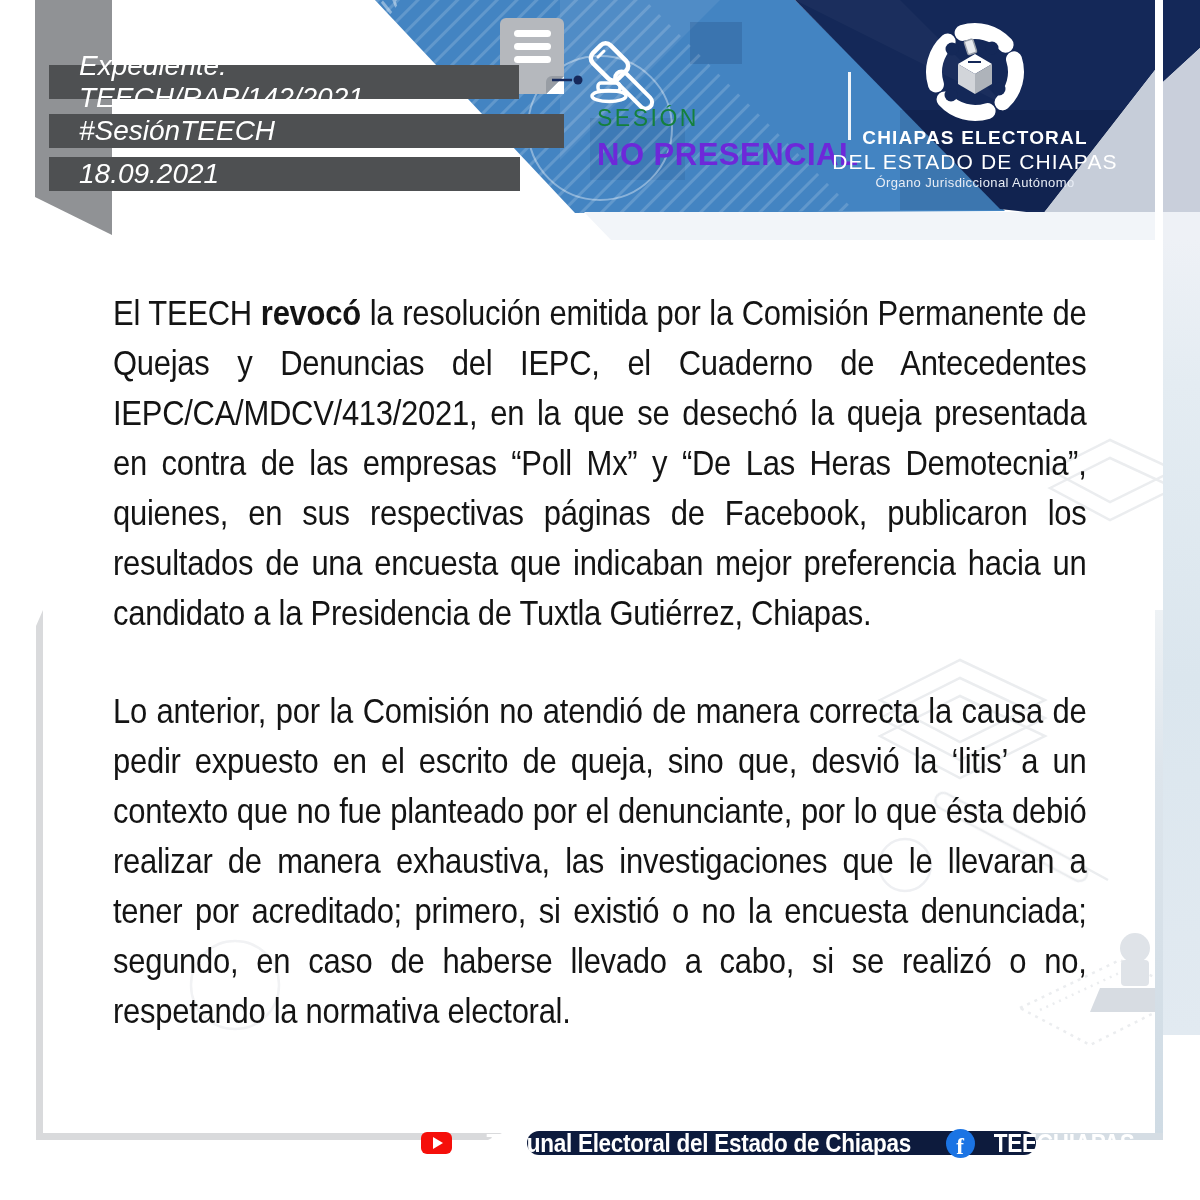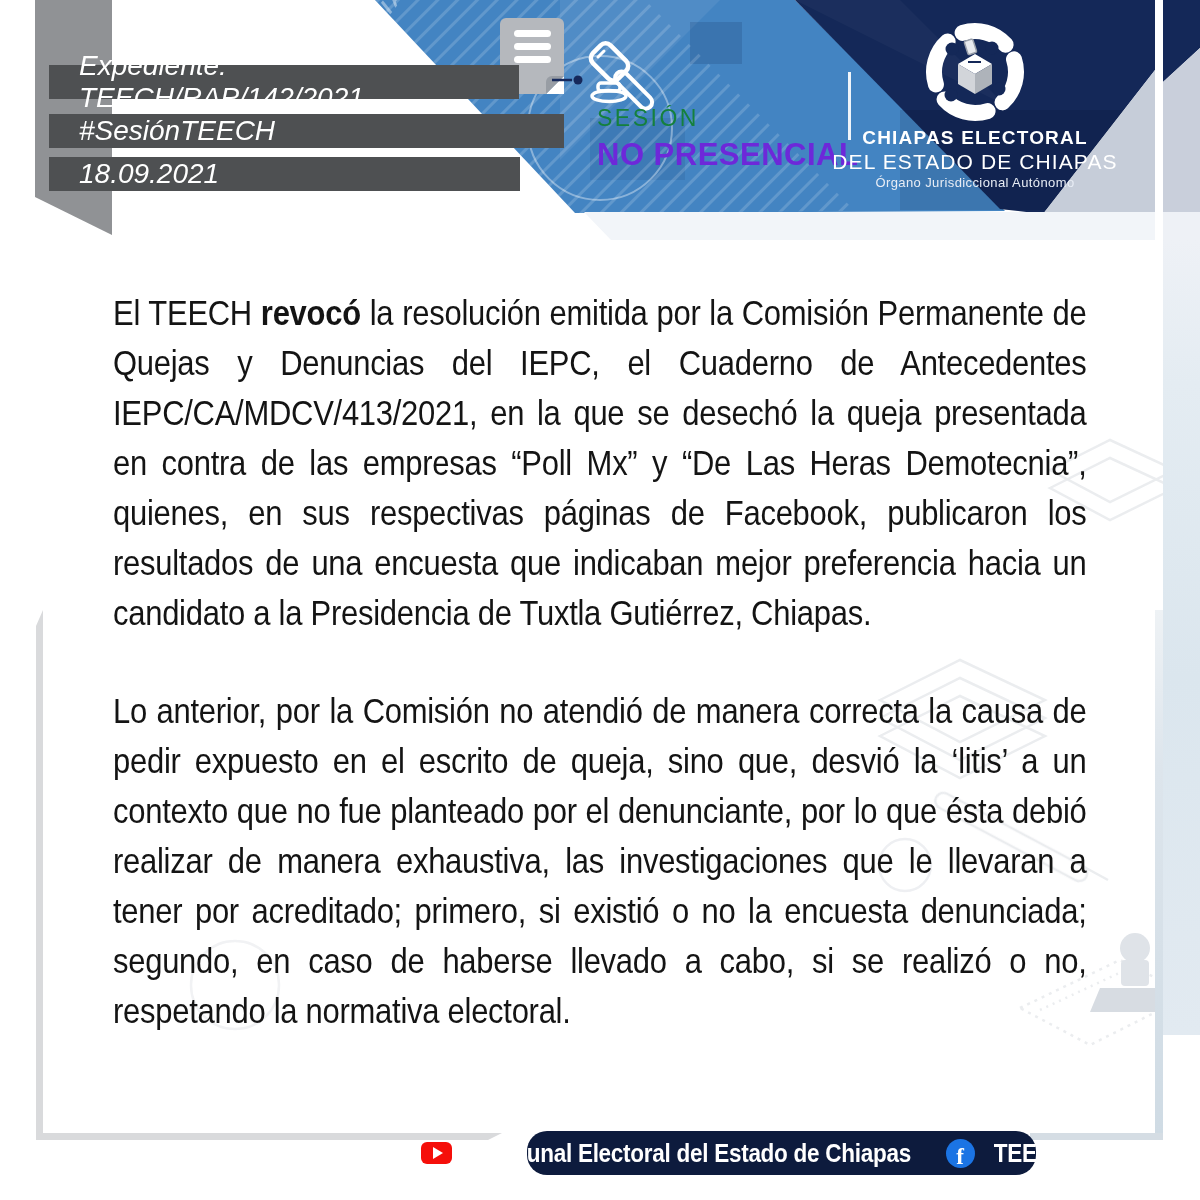--- a/index.html
+++ b/index.html
@@ -54,21 +54,21 @@
 
   
   .body-text{position:absolute;left:113px;top:288px;z-index:2;}
   .condense{width:1100px;transform:scaleX(0.885);transform-origin:left top;}
   .body-text p{margin:0;font-size:35px;line-height:50px;color:#141414;text-align:justify;
                letter-spacing:-0.3px;font-weight:400;}
   .body-text p + p{margin-top:48px;}
   .body-text b{font-weight:700;}
 
   
-  .pill{position:absolute;left:527px;top:1131px;width:509px;height:44px;border-radius:20px;
+  .pill{position:absolute;left:527px;top:1131px;width:509px;height:24px;border-radius:20px;
         background:#0d1b3d;z-index:4;display:flex;align-items:center;justify-content:center;gap:11px;}
   .pill .label{color:#ffffff;font-weight:700;font-size:25px;letter-spacing:-0.3px;white-space:nowrap;
         display:inline-block;transform:scaleX(0.9);transform-origin:center;}
   .yt{width:31px;height:22px;background:#f50f0a;border-radius:6px;display:flex;align-items:center;
       justify-content:center;flex:none;}
   .yt .tri{width:0;height:0;border-left:10px solid #ffffff;border-top:6px solid transparent;
       border-bottom:6px solid transparent;margin-left:2px;}
   .fb{width:29px;height:29px;background:#1b74e4;border-radius:50%;color:#ffffff;font-weight:700;
       font-size:23px;display:flex;align-items:flex-end;justify-content:center;overflow:hidden;flex:none;
       font-family:"Liberation Serif", serif;}

